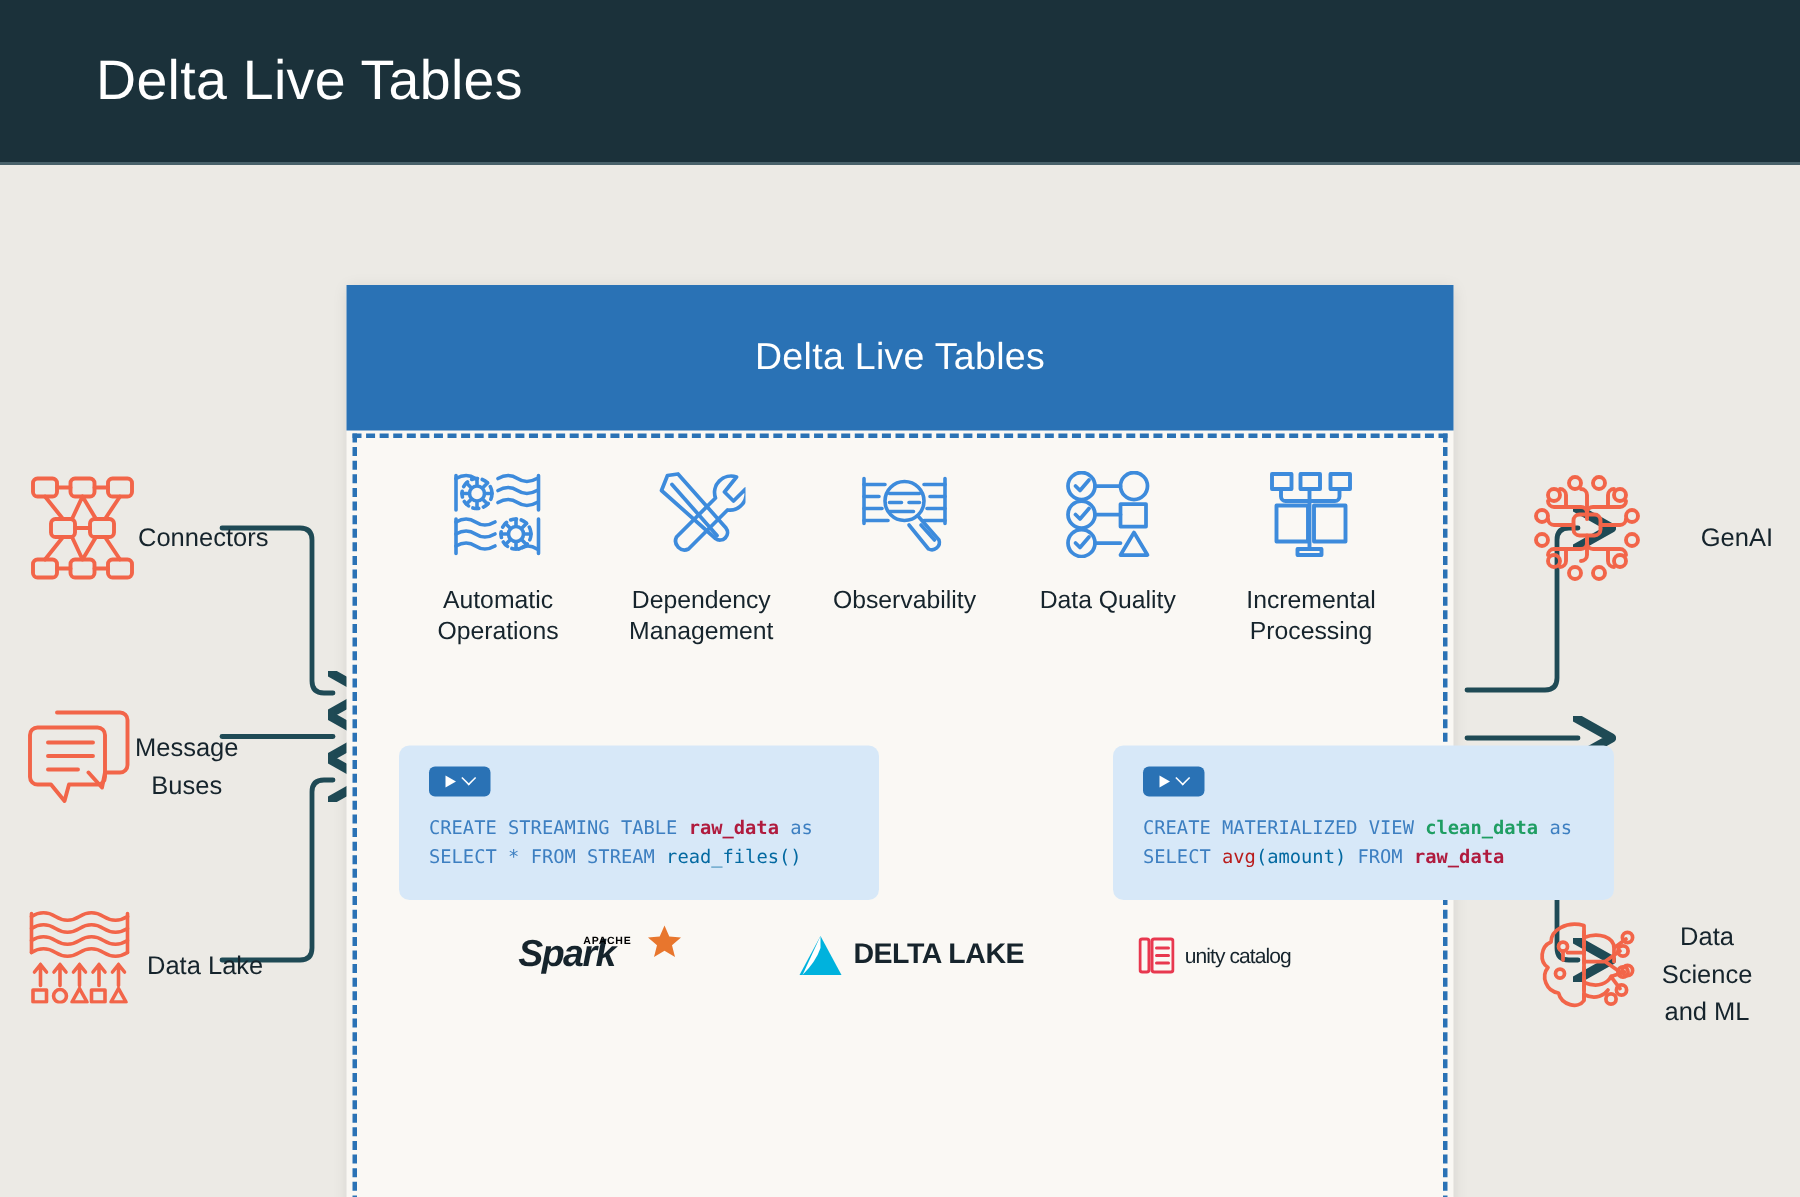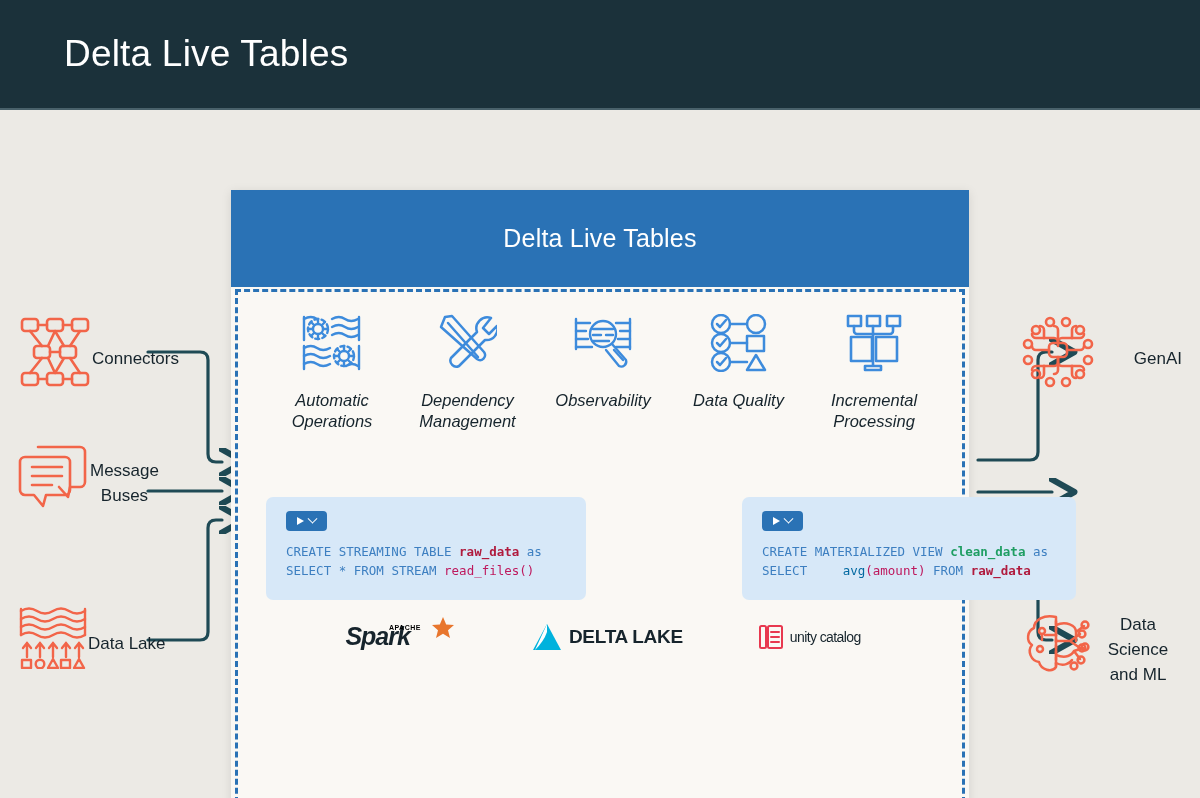--- a/index.html
+++ b/index.html
@@ -74,21 +74,20 @@
     width: 730px;
     display: flex;
     justify-content: space-between;
     padding: 0 28px;
   }
   .feature {
     width: 132px;
     display: flex;
     flex-direction: column;
     align-items: center;
-    font-style: italic;
   }
   .feature-icon {
     height: 62px;
     display: flex;
     align-items: center;
     justify-content: center;
   }
   .feature-label {
     margin-top: 16px;
     text-align: center;
@@ -138,22 +137,22 @@
   .code-text {
     margin-top: 11px;
     font-family: "DejaVu Sans Mono", monospace;
     font-size: 12.5px;
     line-height: 19px;
     white-space: nowrap;
   }
   .kw    { color: #3d7fc1; }
   .tbl   { color: #b01b3e; font-weight: bold; }
   .tblg  { color: #1f9e63; font-weight: bold; margin-top: 12px; }
-  .fn    { color: #0369a1; margin-left: 28px; }
-  .plain { color: #be185d; }
+  .fn    { color: #b91c1c; }
+  .plain { color: #0369a1; }
 
   
   .logos {
     position: absolute;
     left: 0; top: 330px;
     width: 730px;
     display: flex;
     align-items: center;
     justify-content: center;
     gap: 76px;
@@ -201,22 +200,22 @@
   .node-label {
     margin-top: 12px;
     text-align: center;
     font-size: 17px;
     line-height: 25px;
     color: #16242c;
     white-space: pre-line;
   }
 
   .n-connectors { left: 18px; top: 205px; }
-  .n-message    { left: 18px; top: 330px; }
-  .n-datalake   { left: 18px; top: 490px; }
+  .n-message    { left: 18px; top: 358px; }
+  .n-datalake   { left: 18px; top: 490px; gap: 10px; }
   .n-genai      { left: 1022px; top: 205px; justify-content: space-between; }
   .n-bi         { left: 1022px; top: 338px; }
   .n-dsml       { left: 1022px; top: 490px; }
 
   .arrows {
     position: absolute;
     left: 0; top: 0;
     width: 1200px; height: 688px;
     pointer-events: none;
   }

